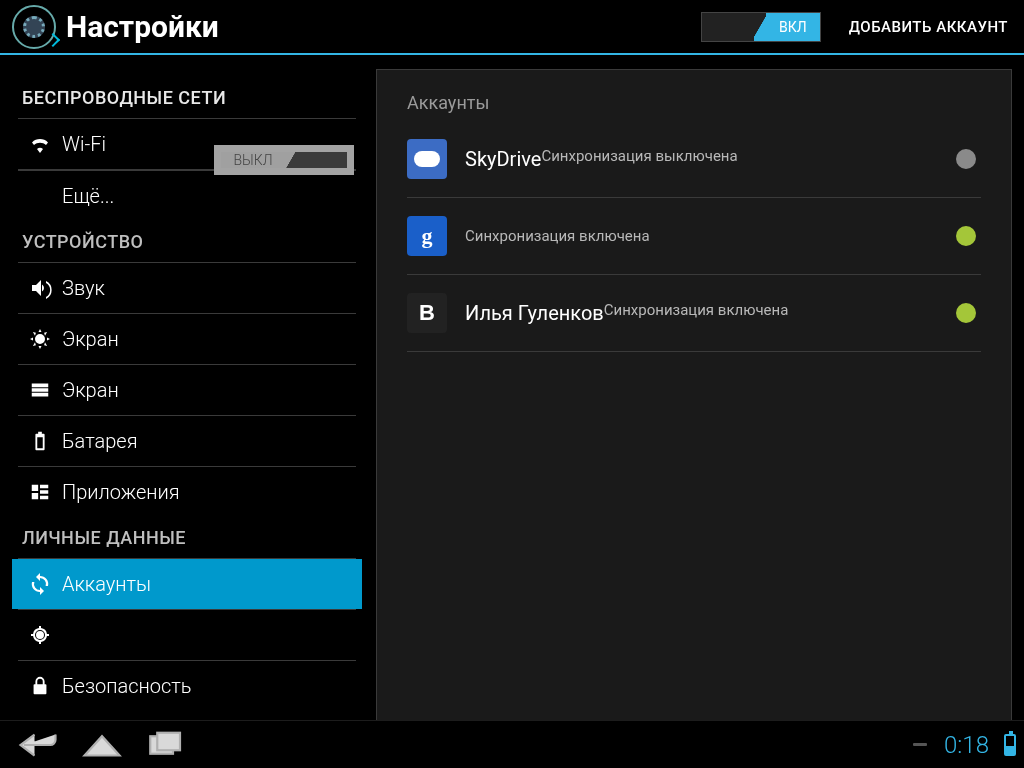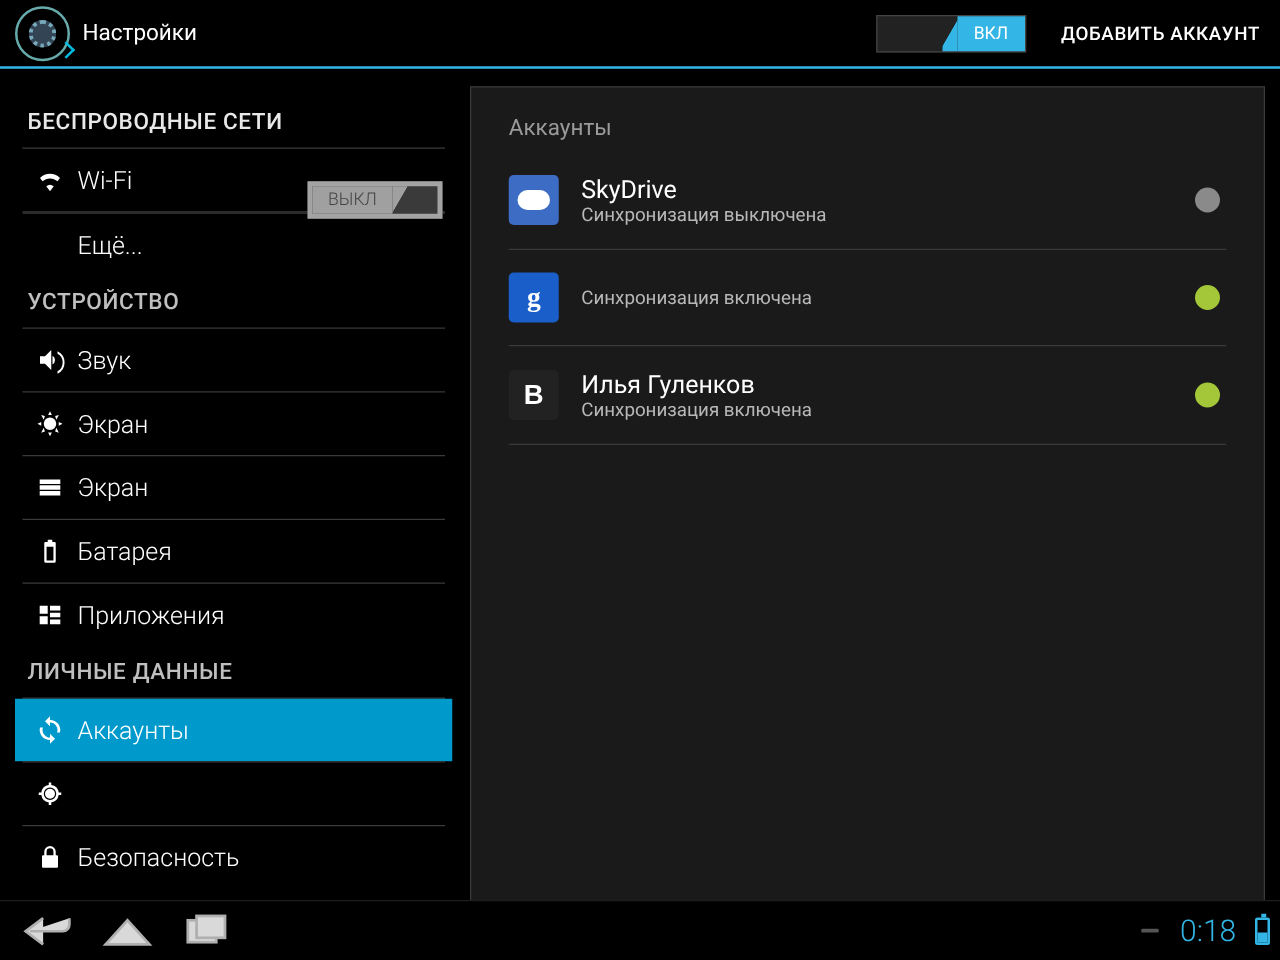--- a/index.html
+++ b/index.html
@@ -4,54 +4,54 @@
 <style>
   * { box-sizing: border-box; margin: 0; padding: 0; }
   html, body { width: 1024px; height: 768px; background: #000; font-family: Roboto, Arial, sans-serif; color: #fff; overflow: hidden; }
   .screen { width: 1024px; height: 768px; display: flex; flex-direction: column; position: relative; }
 
   
   .top-bar { height: 55px; display: flex; align-items: center; padding: 0 8px; background: #000; border-bottom: 2px solid #33b5e5; }
   .top-bar .app-icon { width: 44px; height: 44px; border: 2px solid #6aa; border-radius: 50%; position: relative; margin: 0 10px 0 4px; display:flex; align-items:center; justify-content:center; }
   .top-bar .app-icon::after { content:''; position:absolute; right:-4px; bottom:2px; width:8px; height:8px; border:2px solid #0bd; border-left:none; border-top:none; transform: rotate(-45deg); }
   .top-bar .app-icon .gear { width:22px; height:22px; border-radius:50%; background:#345; border:3px dotted #7ab; }
-  .top-bar .title { font-size: 18px; font-weight: 400; flex: 0 0 auto; }
+  .top-bar .title { font-size: 30px; font-weight: 700; flex: 0 0 auto; }
   .top-bar .spacer { flex:1; }
   .toggle { width:120px; height:30px; background:#222; position:relative; border:1px solid #444; margin-right: 20px; }
   .toggle .on { position:absolute; right:0; top:0; height:100%; width:54px; background:#33b5e5; color:#fff; font-size:14px; display:flex; align-items:center; justify-content:center;text-align:center; }
   .toggle .on::before { content:''; position:absolute; left:-12px; top:0; bottom:0; width:12px; background:linear-gradient(120deg, transparent 48%, #33b5e5 50%); }
   .add-account { font-size: 15px; font-weight: 500; letter-spacing: 0.5px; color:#fff; padding: 0 8px; }
 
   
   .content { flex:1; display:flex; padding: 14px 12px 0 12px; min-height:0; }
 
   
   .sidebar { width: 350px; overflow:hidden; display:flex; flex-direction:column; }
   .section-header { font-size: 18px; letter-spacing: 0.5px; color:#e8e8e8; padding: 18px 10px 10px 10px; font-weight:500; text-transform: uppercase; }
   .section-header.sub { color:#bfbfbf; padding-top: 10px; }
   .divider { height:1px; background:#3a3a3a; margin: 0 6px 0 6px; }
   .sidebar-item { display:flex; align-items:center; height:50px; padding: 0 8px 0 10px; font-size:20px; font-weight:300; color:#fff; }
   .sidebar-item .icon { width:36px; display:flex; justify-content:center; margin-right:4px; color:#fff; }
   .sidebar-item.indent { padding-left: 50px; }
   .sidebar-item.selected { background:#0099cc; }
-  .mini-toggle { margin-left:auto; width:108px; height:30px; background:#3a3a3a; border:4px solid #a3a3a3; position:relative;margin-top:32px; }
+  .mini-toggle { margin-left:auto; width:140px; height:30px; background:#3a3a3a; border:7px solid #a3a3a3; position:relative;margin-top:32px; }
   .mini-toggle .off { position:absolute; left:0; top:0; bottom:0; width:64px; background:#a0a0a0; color:#444; font-size:14px; display:flex; align-items:center; justify-content:center; }
   .mini-toggle .off::after { content:''; position:absolute; right:-12px; top:0; bottom:0; width:12px; background:linear-gradient(120deg, #a0a0a0 48%, transparent 50%); }
 
   
   .main { flex:1; margin-left: 14px; border:1px solid #3a3a3a; background:#1a1a1a; padding: 0 0 0 0; display:flex; flex-direction:column; }
   .panel-header { font-size:18px; color:#9a9a9a; padding: 22px 30px 16px 30px; }
   .account-row { display:flex; align-items:center; padding: 10px 30px 10px 30px; }
   .account-sep { height:1px; background:#3a3a3a; margin: 8px 30px; }
   .account-icon { width:40px; height:40px; border-radius:4px; margin-right: 18px; display:flex; align-items:center; justify-content:center; font-size:22px; font-weight:bold; color:#fff; }
   .ic-sky { background:#3c6cc4; position:relative; }
   .ic-sky::before { content:''; position:absolute; width:26px; height:16px; background:#fff; border-radius:10px; top:12px; left:7px; }
   .ic-google { background:#1a5fc9; font-family: Georgia, serif; }
   .ic-vk { background:#222; font-family: Arial Black, sans-serif; }
-  .acc-texts { flex:1; display:flex; flex-direction:column; }
+  .acc-texts { flex:1; display:flex; flex-direction:row; }
   .acc-title { font-size:20px; color:#fff; line-height:1.2; }
   .acc-sub { font-size:15px; color:#b8b8b8; }
   .sync-icon { width:30px; height:30px; display:flex; align-items:center; justify-content:center; }
   .sync-icon svg { width:24px; height:24px; }
 
   
   .navbar { position:absolute; left:0; right:0; bottom:0; height:48px; background:#000; border-top:1px solid #1c1c1c; display:flex; align-items:center; padding: 0 8px; }
   .nav-btn { width:60px; height:40px; display:flex; align-items:center; justify-content:center; margin-right: 4px; opacity:0.85; }
   .signal-dot { width:14px; height:3px; background:#555; border-radius:1px; margin:0 2px; }
   .navbar .right { margin-left:auto; display:flex; align-items:center; gap:15px; }

